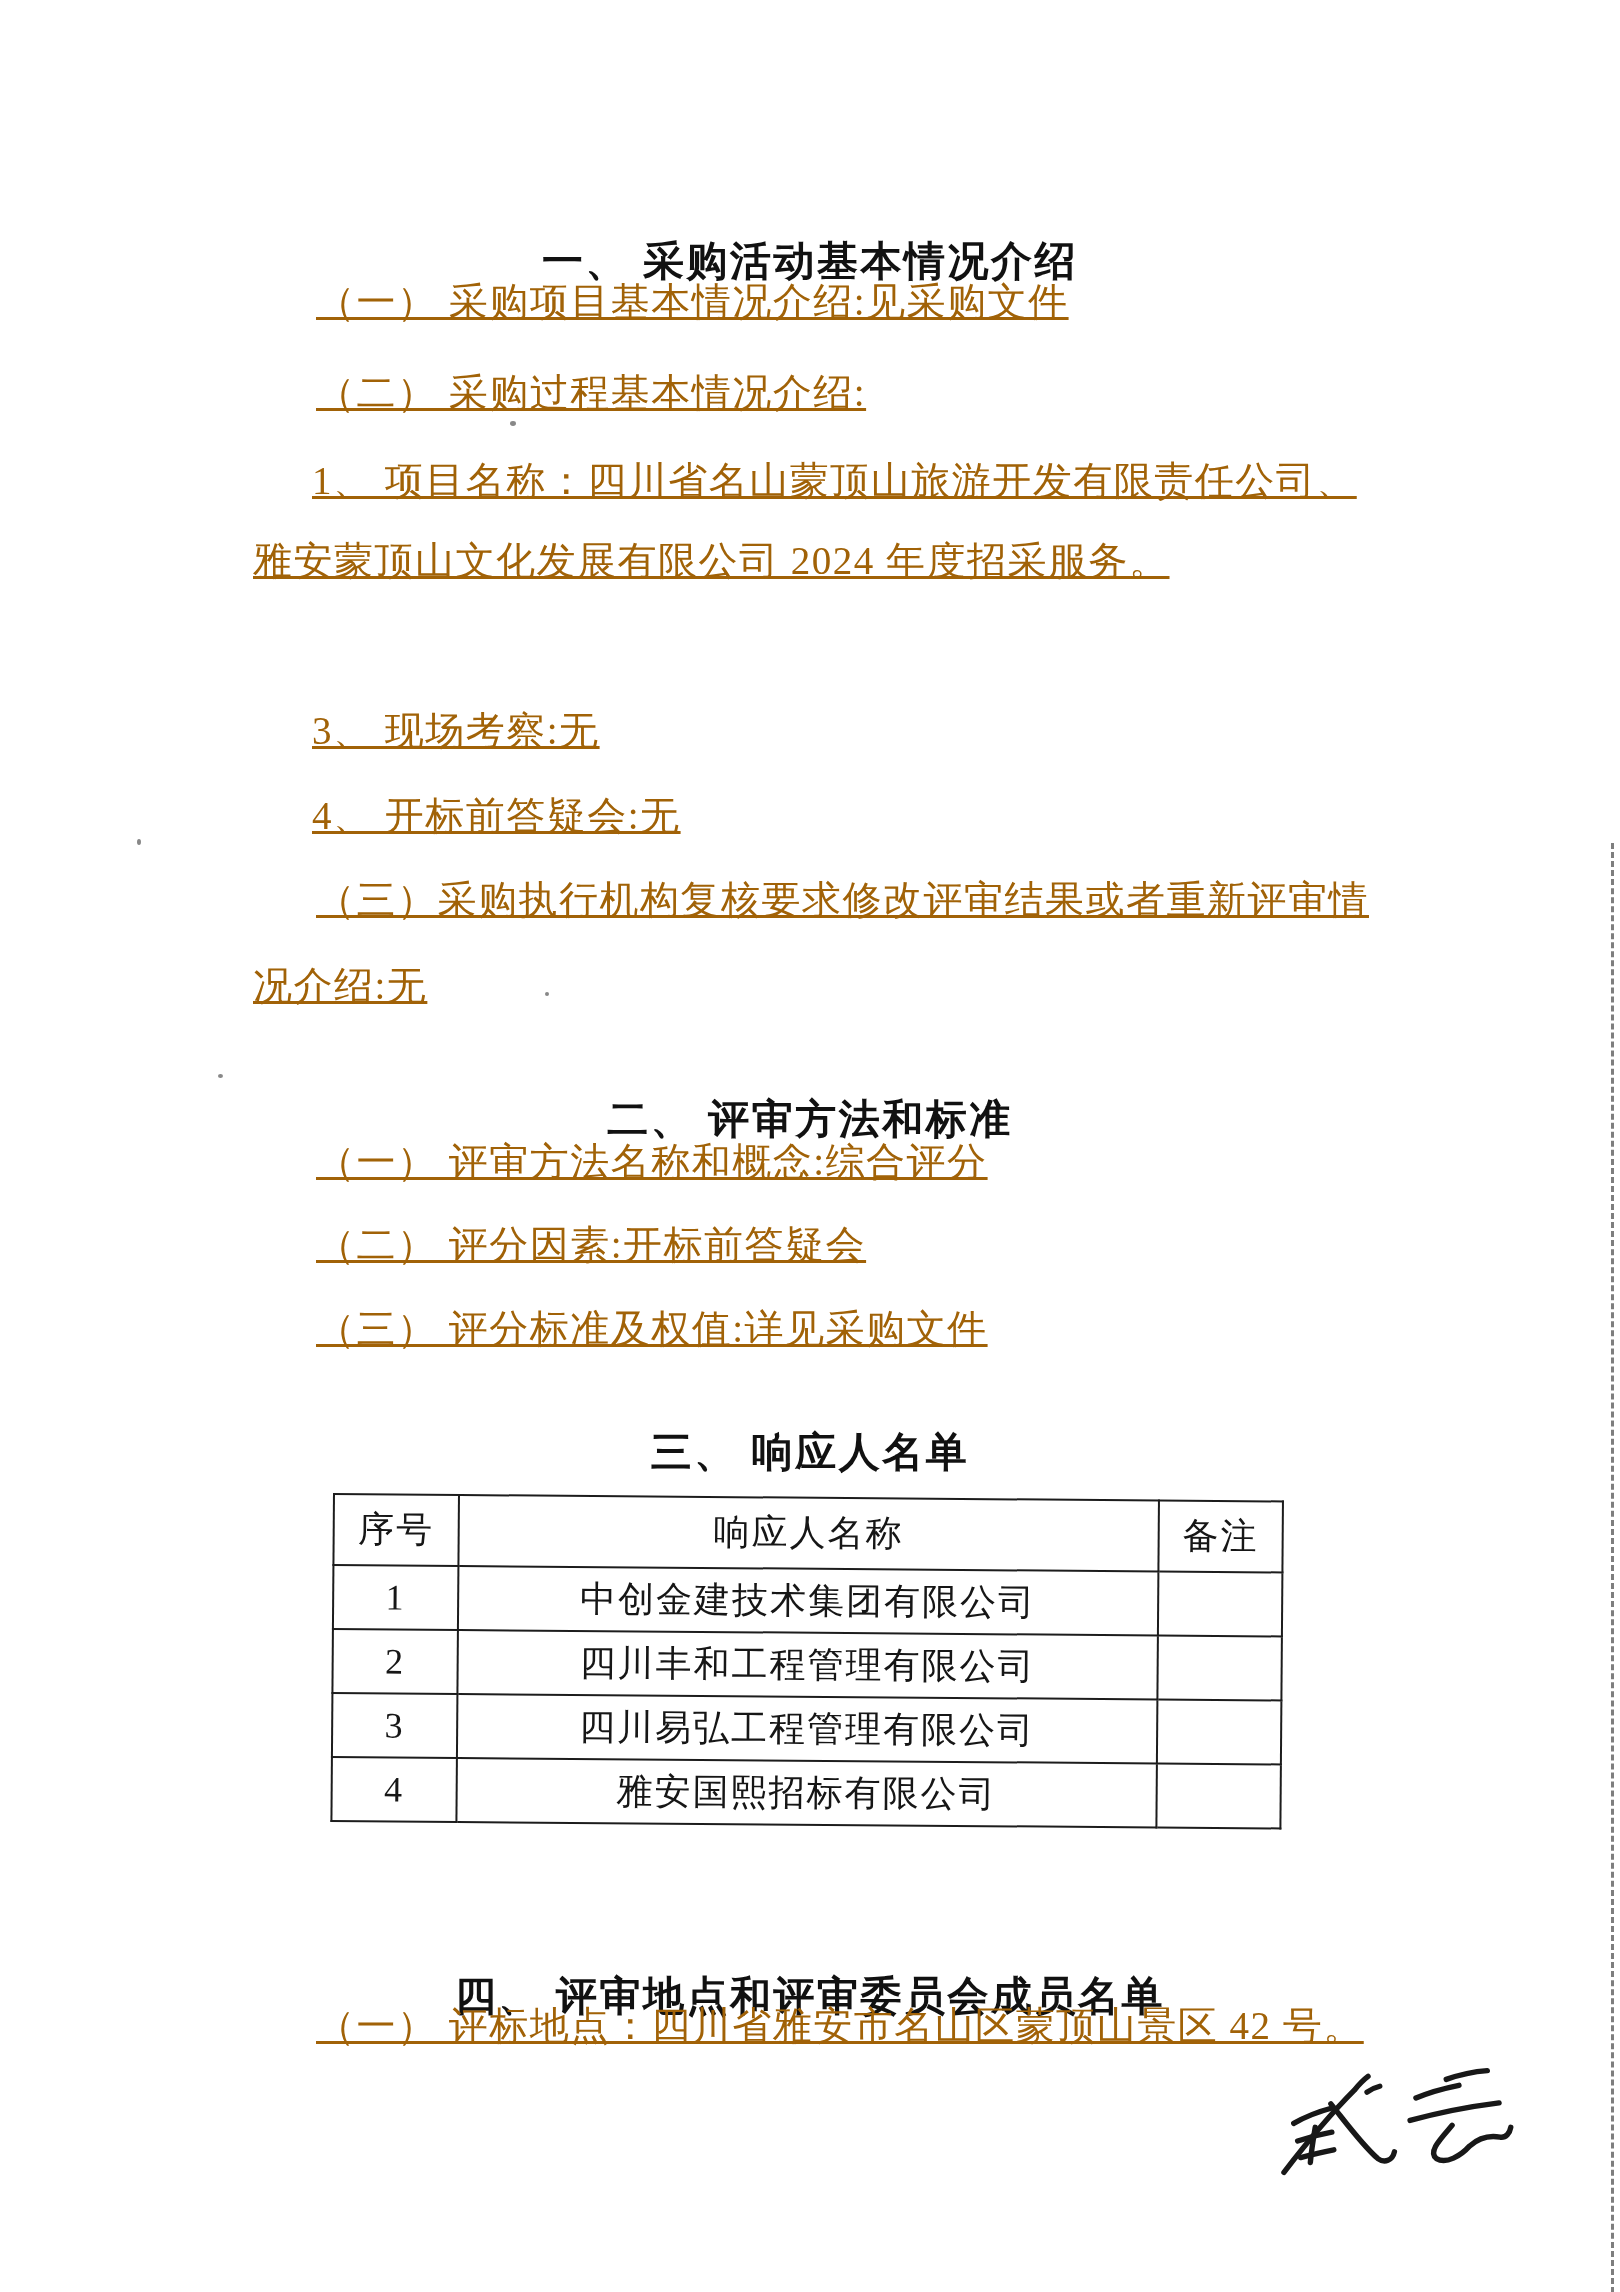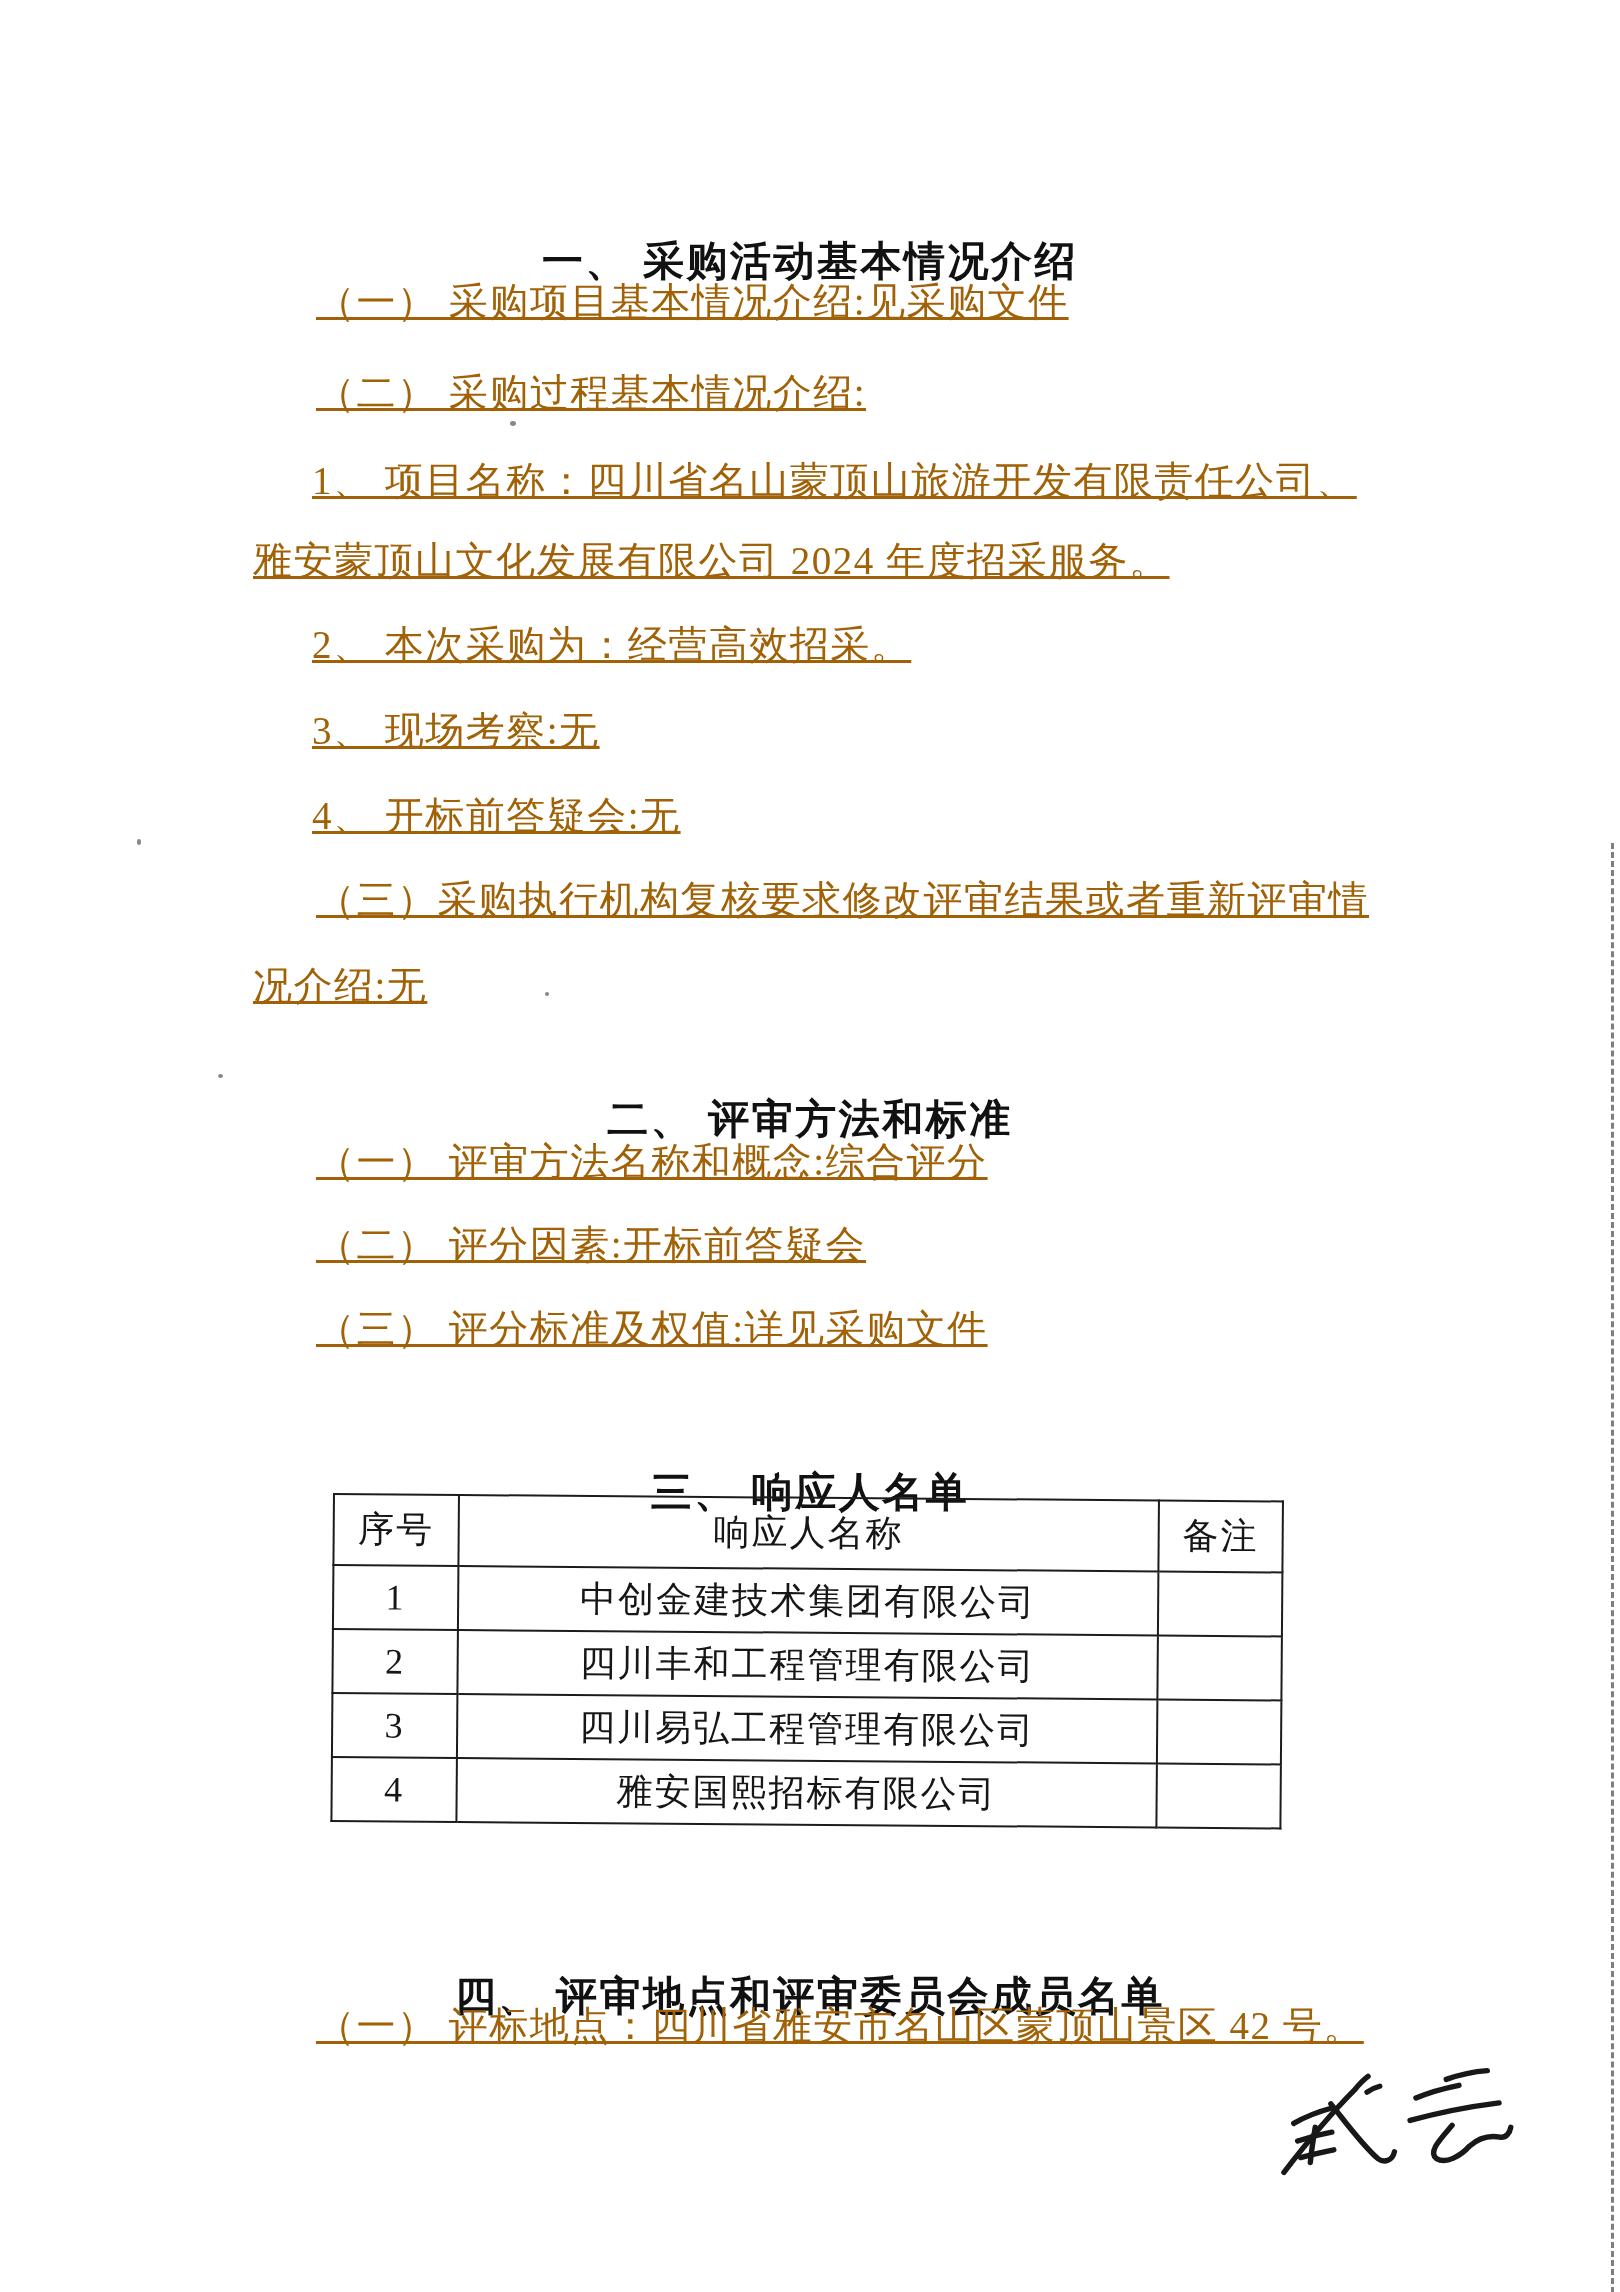--- a/index.html
+++ b/index.html
@@ -104,32 +104,31 @@
 </head>
 <body>
 
 <div class="page">
 
   <div class="heading" style="top:193px">一、 采购活动基本情况介绍</div>
   <div class="line indent" style="top:274px">（一） 采购项目基本情况介绍:见采购文件</div>
   <div class="line indent" style="top:365px">（二） 采购过程基本情况介绍:</div>
   <div class="line" style="top:453px;left:312px">1、 项目名称：四川省名山蒙顶山旅游开发有限责任公司、</div>
   <div class="line hang" style="top:533px">雅安蒙顶山文化发展有限公司 2024 年度招采服务。</div>
-  <div class="line" style="top:617px;left:312px">2、 本次采购为：经营高效招采。</div>
   <div class="line" style="top:703px;left:312px">3、 现场考察:无</div>
   <div class="line" style="top:788px;left:312px">4、 开标前答疑会:无</div>
   <div class="line indent" style="top:872px">（三）采购执行机构复核要求修改评审结果或者重新评审情</div>
   <div class="line hang" style="top:958px">况介绍:无</div>
 
   <div class="heading" style="top:1051px">二、 评审方法和标准</div>
   <div class="line indent" style="top:1134px">（一） 评审方法名称和概念:综合评分</div>
   <div class="line indent" style="top:1217px">（二） 评分因素:开标前答疑会</div>
   <div class="line indent" style="top:1301px">（三） 评分标准及权值:详见采购文件</div>
 
-  <div class="heading" style="top:1424px">三、 响应人名单</div>
+  <div class="heading" style="top:1384px">三、 响应人名单</div>
 
   <table class="resp-table">
     <thead>
       <tr>
         <th class="col-no">序号</th>
         <th class="col-name">响应人名称</th>
         <th class="col-note">备注</th>
       </tr>
     </thead>
     <tbody>

